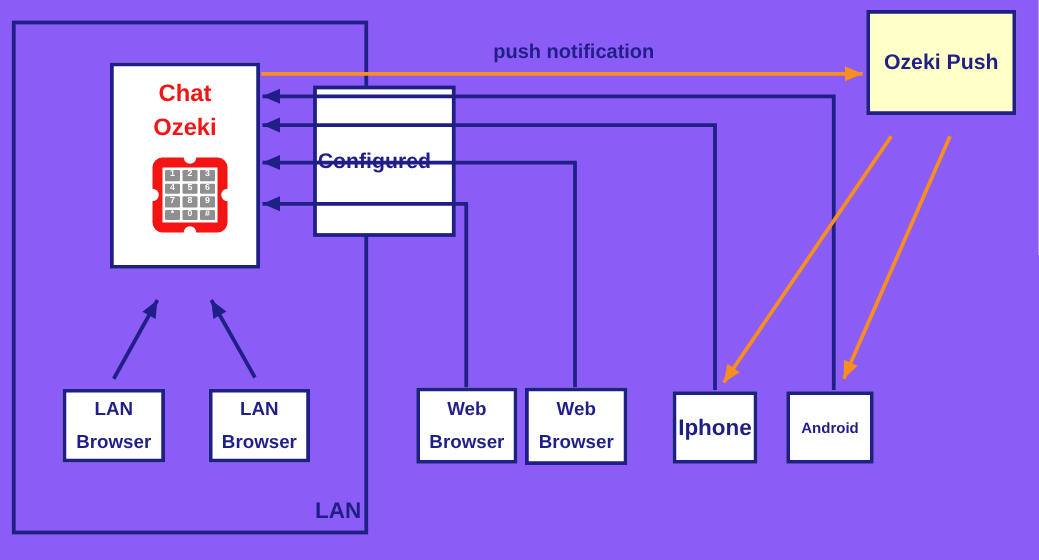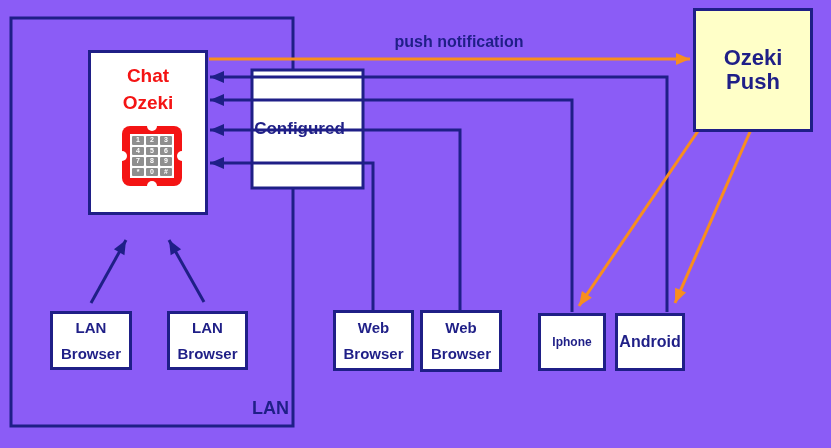--- a/index.html
+++ b/index.html
@@ -17,28 +17,28 @@
   .stage svg{position:absolute;left:0;top:0;}
   .node{
     position:absolute;box-sizing:border-box;background:#fff;
     border:3px solid var(--navy);color:var(--navy);
     display:flex;flex-direction:column;align-items:center;justify-content:center;
     text-align:center;
   }
   .node .ln{display:block;}
   .chat-server{left:88px;top:50px;width:120px;height:165px;justify-content:flex-start;}
   .chat-title{margin-top:9px;color:var(--red);font-size:19px;line-height:27px;}
-  .gateway{left:693px;top:8px;width:120px;height:124px;background:var(--gateway-fill);font-size:22px;line-height:24px;}
+  .gateway{left:693px;top:8px;width:120px;height:84px;background:var(--gateway-fill);font-size:17px;line-height:24px;}
   .smallbox{font-size:15px;line-height:26px;}
   .lan-browser-1{left:50px;top:311px;width:82px;height:59px;}
   .lan-browser-2{left:167px;top:311px;width:81px;height:59px;}
   .web-browser-1{left:333px;top:310px;width:81px;height:61px;}
   .web-browser-2{left:420px;top:310px;width:82px;height:62px;}
-  .iphone{left:538px;top:313px;width:68px;height:58px;font-size:12px;}
-  .android{left:615px;top:313px;width:70px;height:58px;font-size:16px;}
+  .iphone{left:538px;top:313px;width:68px;height:58px;font-size:18px;}
+  .android{left:629px;top:313px;width:70px;height:58px;font-size:12px;}
   .firewall-label{
     position:absolute;left:252px;top:70px;width:95px;height:118px;
     display:flex;flex-direction:column;align-items:center;justify-content:center;
     color:var(--navy);font-size:17px;line-height:30px;text-align:center;pointer-events:none;
   }
   .push-label{
     position:absolute;left:380px;top:33px;width:158px;text-align:center;
     color:var(--navy);font-size:16px;
   }
   .lan-label{

